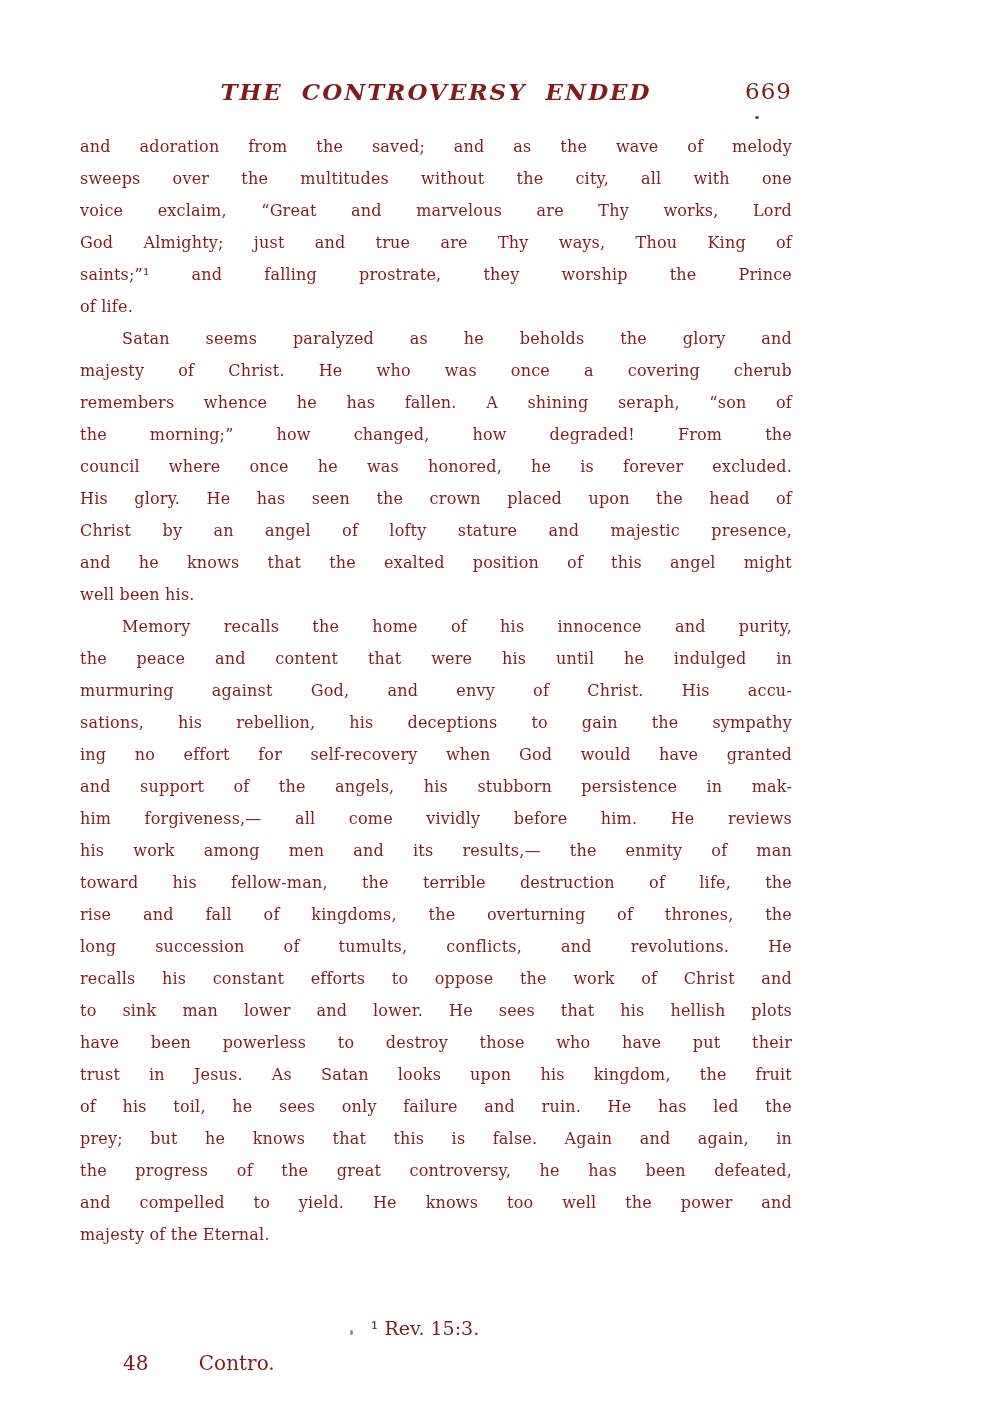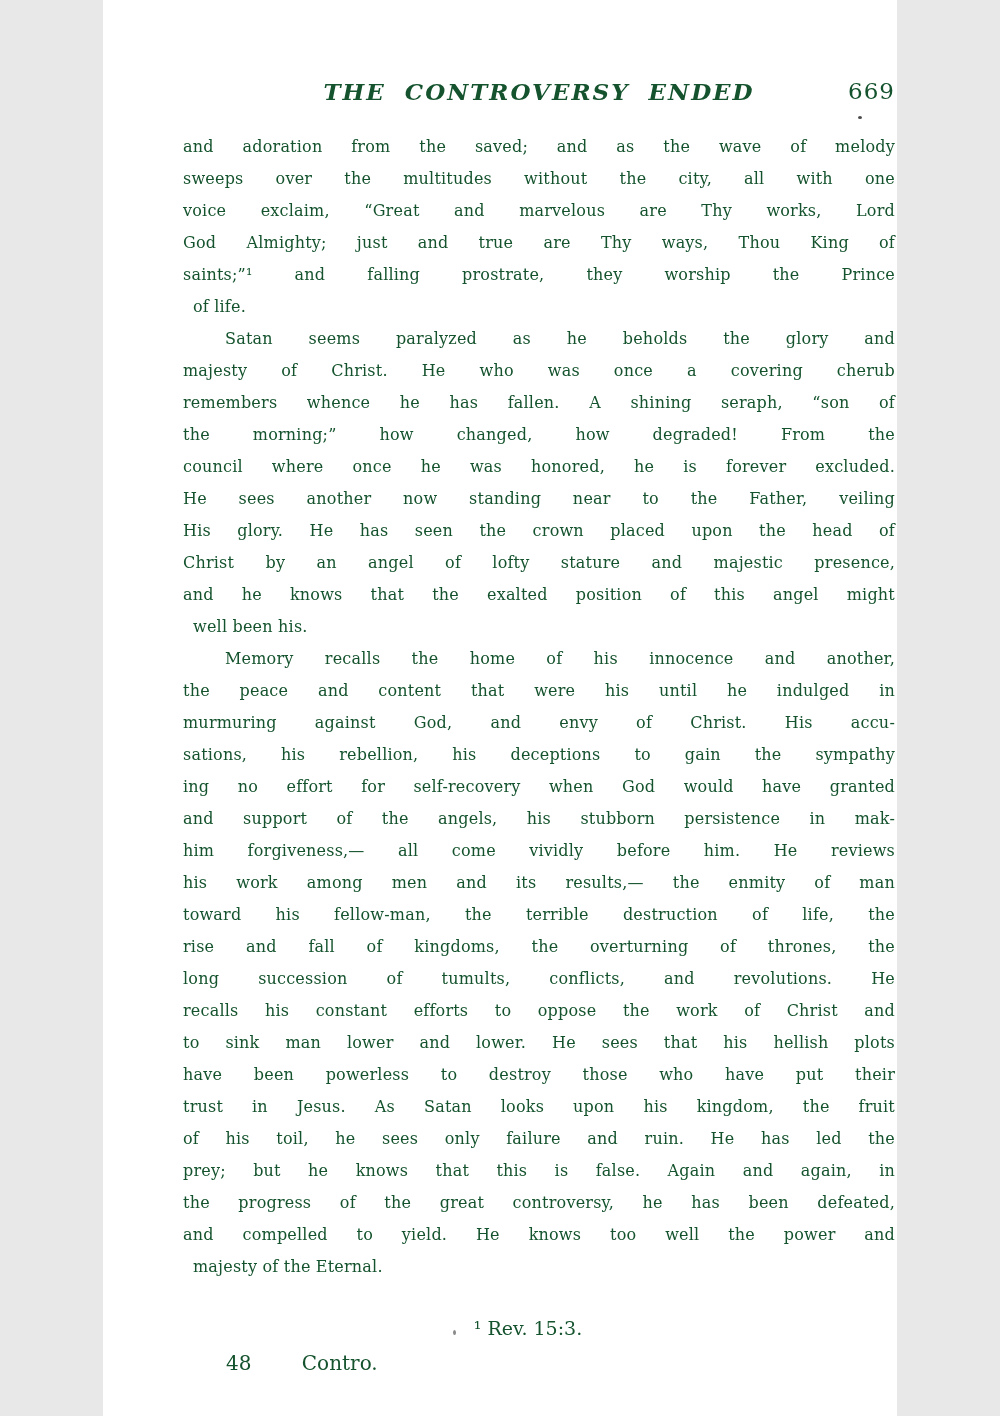--- a/index.html
+++ b/index.html
@@ -1,22 +1,22 @@
 <!DOCTYPE html>
 <html><head>
 <meta charset="utf-8">
 <style>
   html, body { margin: 0; padding: 0; background: #e8e8e8; }
   .page {
     position: relative;
-    width: 794px;
+    width: 1000px;
     height: 1416px;
     background: #ffffff;
     font-family: "DejaVu Serif", serif;
-    color: #14532d;
+    color: #7f1d1d;
     overflow: hidden;
     margin: 0 auto;
   }
   .running-header {
     position: absolute;
     left: 80px;
     top: 78px;
     width: 712px;
     height: 32px;
   }
@@ -47,21 +47,20 @@
   }
   .line {
     height: 32px;
     line-height: 32px;
     text-align: justify;
     text-align-last: justify;
     letter-spacing: 0.2px;
   }
   .line.para-end {
     text-align-last: left;
-    margin-left: 10px;
   }
   .line.indent {
     text-indent: 42px;
   }
   .footnote {
     position: absolute;
     left: 80px;
     top: 1316px;
     width: 712px;
     text-align: center;
@@ -102,26 +101,25 @@
       <div class="line">sweeps over the multitudes without the city, all with one</div>
       <div class="line">voice exclaim, “Great and marvelous are Thy works, Lord</div>
       <div class="line">God Almighty; just and true are Thy ways, Thou King of</div>
       <div class="line">saints;”¹ and falling prostrate, they worship the Prince</div>
       <div class="line para-end">of life.</div>
       <div class="line indent">Satan seems paralyzed as he beholds the glory and</div>
       <div class="line">majesty of Christ. He who was once a covering cherub</div>
       <div class="line">remembers whence he has fallen. A shining seraph, “son of</div>
       <div class="line">the morning;” how changed, how degraded! From the</div>
       <div class="line">council where once he was honored, he is forever excluded.</div>
-      <div class="line">He sees another now standing near to the Father, veiling</div>
       <div class="line">His glory. He has seen the crown placed upon the head of</div>
       <div class="line">Christ by an angel of lofty stature and majestic presence,</div>
       <div class="line">and he knows that the exalted position of this angel might</div>
       <div class="line para-end">well been his.</div>
-      <div class="line indent">Memory recalls the home of his innocence and another,</div>
+      <div class="line indent">Memory recalls the home of his innocence and purity,</div>
       <div class="line">the peace and content that were his until he indulged in</div>
       <div class="line">murmuring against God, and envy of Christ. His accu-</div>
       <div class="line">sations, his rebellion, his deceptions to gain the sympathy</div>
       <div class="line">ing no effort for self-recovery when God would have granted</div>
       <div class="line">and support of the angels, his stubborn persistence in mak-</div>
       <div class="line">him forgiveness,— all come vividly before him. He reviews</div>
       <div class="line">his work among men and its results,— the enmity of man</div>
       <div class="line">toward his fellow-man, the terrible destruction of life, the</div>
       <div class="line">rise and fall of kingdoms, the overturning of thrones, the</div>
       <div class="line">long succession of tumults, conflicts, and revolutions. He</div>

